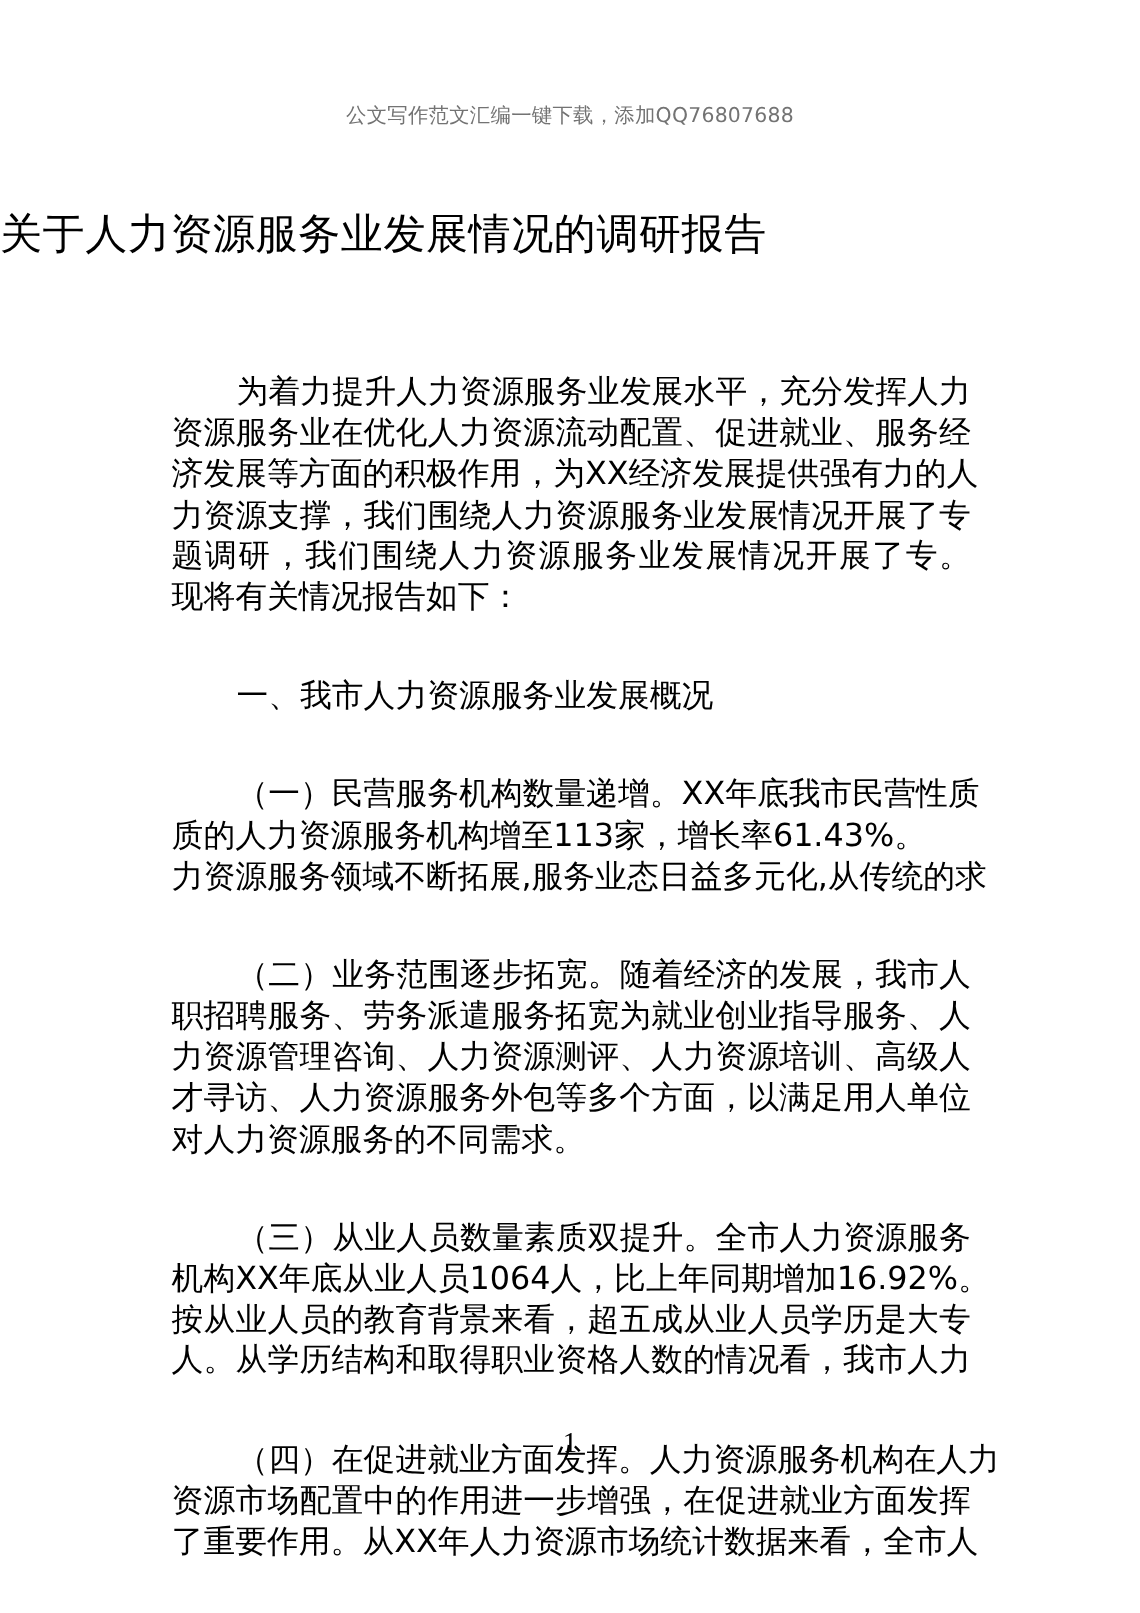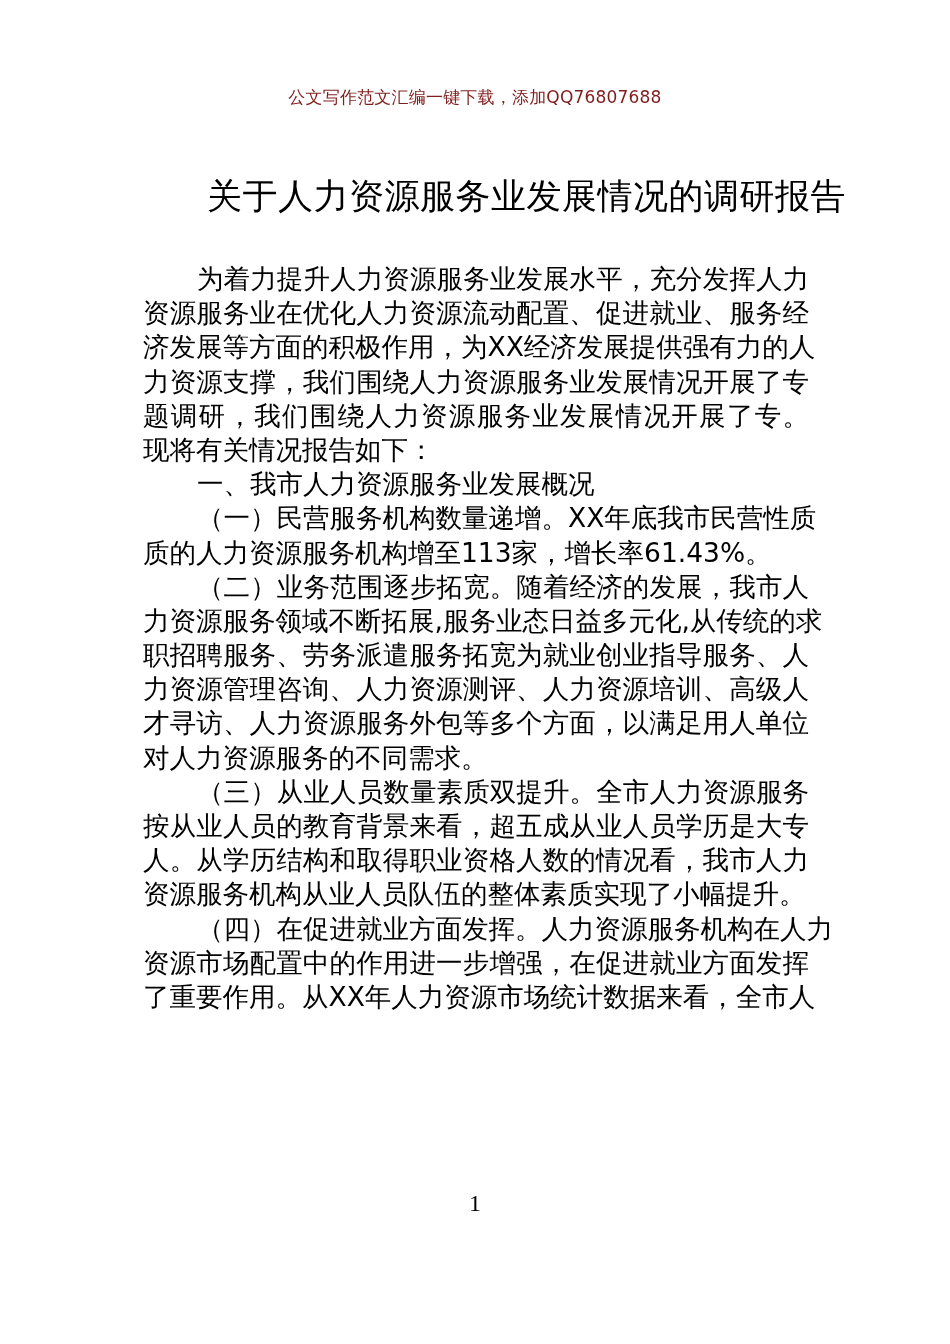--- a/index.html
+++ b/index.html
@@ -16,29 +16,29 @@
       color: #000000;
     }
     .watermark {
       position: absolute;
       top: 84px;
       left: 0;
       width: 950px;
       text-align: center;
       font-size: 17px;
       line-height: 26px;
-      color: #7f1d1d;
+      color: #737373;
       letter-spacing: 0.2px;
     }
     .title {
       position: absolute;
       top: 170px;
       left: 0;
       width: 846px;
-      text-align: right;
+      text-align: left;
       font-size: 35px;
       line-height: 52px;
       letter-spacing: 0.5px;
       color: #000;
     }
     .body-text {
       position: absolute;
       top: 262px;
       left: 143px;
       width: 666px;
@@ -50,20 +50,21 @@
       white-space: nowrap;
       text-align: justify;
       text-align-last: justify;
       letter-spacing: 0px;
     }
     .line.last {
       text-align-last: left;
     }
     .indent {
       padding-left: 54px;
+      margin-top: 48px;
     }
     .page-number {
       position: absolute;
       top: 1188px;
       left: 0;
       width: 950px;
       text-align: center;
       font-family: "Liberation Serif", "DejaVu Serif", serif;
       font-size: 24px;
       line-height: 30px;
@@ -79,28 +80,28 @@
 <div class="body-text">
   <div class="line indent">为着力提升人力资源服务业发展水平，充分发挥人力</div>
   <div class="line">资源服务业在优化人力资源流动配置、促进就业、服务经</div>
   <div class="line">济发展等方面的积极作用，为XX经济发展提供强有力的人</div>
   <div class="line">力资源支撑，我们围绕人力资源服务业发展情况开展了专</div>
   <div class="line">题调研，我们围绕人力资源服务业发展情况开展了专。</div>
   <div class="line last">现将有关情况报告如下：</div>
   <div class="line indent last">一、我市人力资源服务业发展概况</div>
   <div class="line indent">（一）民营服务机构数量递增。XX年底我市民营性质</div>
   <div class="line last">质的人力资源服务机构增至113家，增长率61.43%。</div>
+  <div class="line">力资源服务领域不断拓展,服务业态日益多元化,从传统的求</div>
   <div class="line indent">（二）业务范围逐步拓宽。随着经济的发展，我市人</div>
-  <div class="line">力资源服务领域不断拓展,服务业态日益多元化,从传统的求</div>
   <div class="line">职招聘服务、劳务派遣服务拓宽为就业创业指导服务、人</div>
   <div class="line">力资源管理咨询、人力资源测评、人力资源培训、高级人</div>
   <div class="line">才寻访、人力资源服务外包等多个方面，以满足用人单位</div>
   <div class="line last">对人力资源服务的不同需求。</div>
   <div class="line indent">（三）从业人员数量素质双提升。全市人力资源服务</div>
+  <div class="line">机构XX年底从业人员1064人，比上年同期增加16.92%。</div>
   <div class="line">按从业人员的教育背景来看，超五成从业人员学历是大专</div>
   <div class="line">人。从学历结构和取得职业资格人数的情况看，我市人力</div>
-  <div class="line last">资源服务机构从业人员队伍的整体素质实现了小幅提升。</div>
   <div class="line indent">（四）在促进就业方面发挥。人力资源服务机构在人力</div>
   <div class="line">资源市场配置中的作用进一步增强，在促进就业方面发挥</div>
   <div class="line">了重要作用。从XX年人力资源市场统计数据来看，全市人</div>
 </div>
 
 <div class="page-number">1</div>
 
 </body></html>

